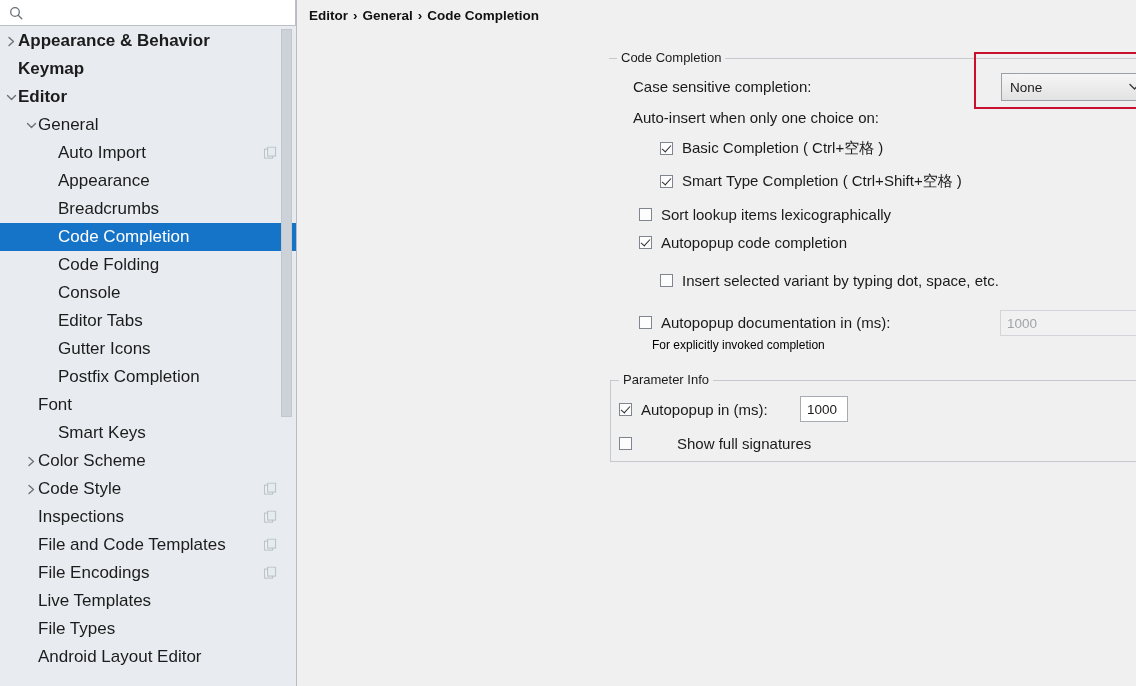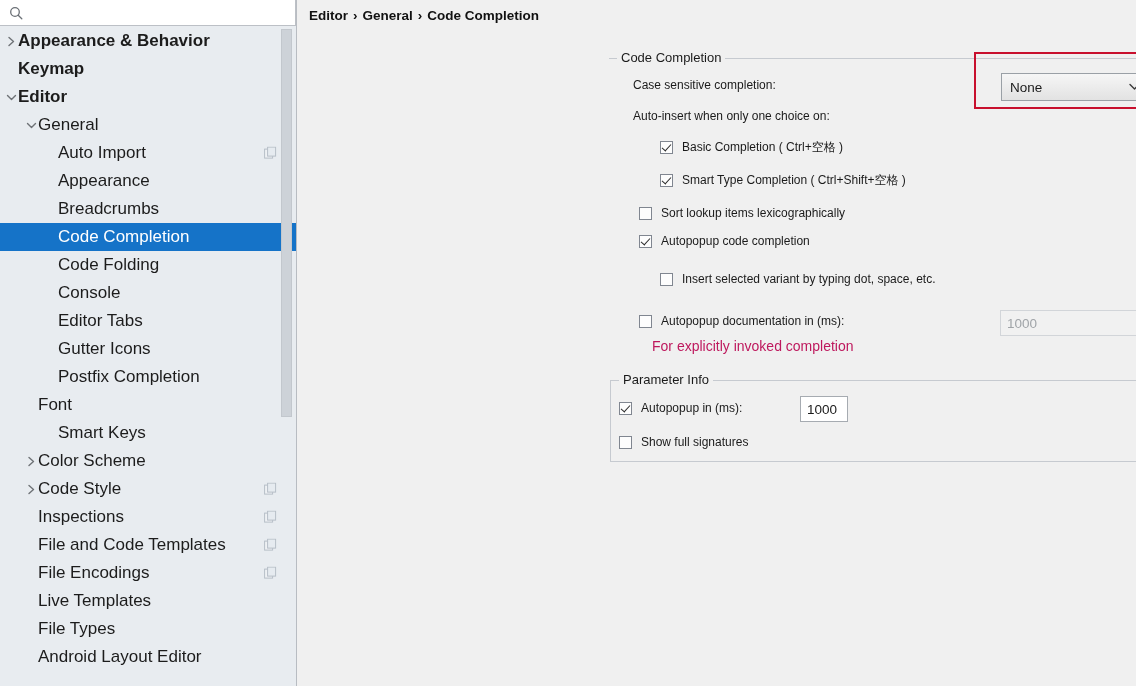--- a/index.html
+++ b/index.html
@@ -196,26 +196,26 @@
     background: transparent;
   }
 
   .row {
     position: absolute;
     display: flex;
     align-items: center;
     white-space: nowrap;
   }
   .lbl {
+    font-size: 15px;
+    color: #1a1a1a;
+  }
+  .sublabel {
     font-size: 12px;
-    color: #1a1a1a;
-  }
-  .sublabel {
-    font-size: 14px;
-    color: #be185d;
+    color: #000000;
   }
 
   
   .cb {
     width: 13px;
     height: 13px;
     border: 1px solid #808690;
     background: #fdfdfd;
     box-sizing: border-box;
     display: inline-flex;
@@ -524,19 +524,19 @@
 
     <div class="row" style="left:322px; top:401px;">
       <span class="cb checked" id="cb-param"></span>
       <span class="lbl">Autopopup in (ms):</span>
     </div>
 
     <div class="row" style="left:503px; top:396px;">
       <input class="tf" style="width: 48px; height: 26px;" value="1000">
     </div>
 
-    <div class="row" style="left:322px; top:435px;">
+    <div class="row" style="left:322px; top:435px;gap:36px;">
       <span class="cb" id="cb-sig"></span>
       <span class="lbl">Show full signatures</span>
     </div>
 
   </div>
 </div>
 
 </body></html>

